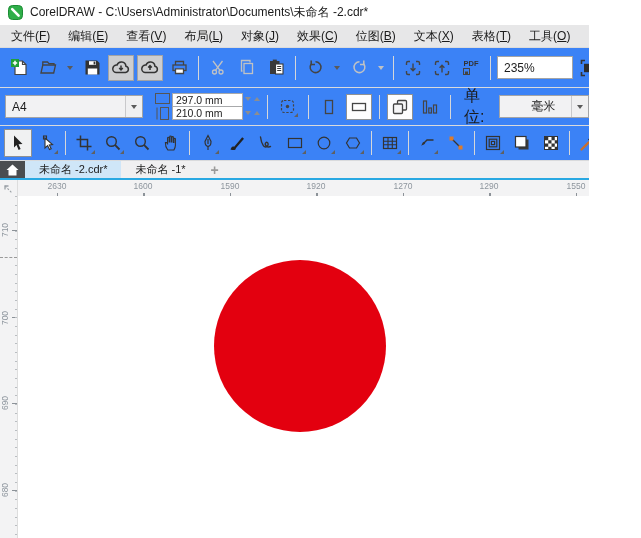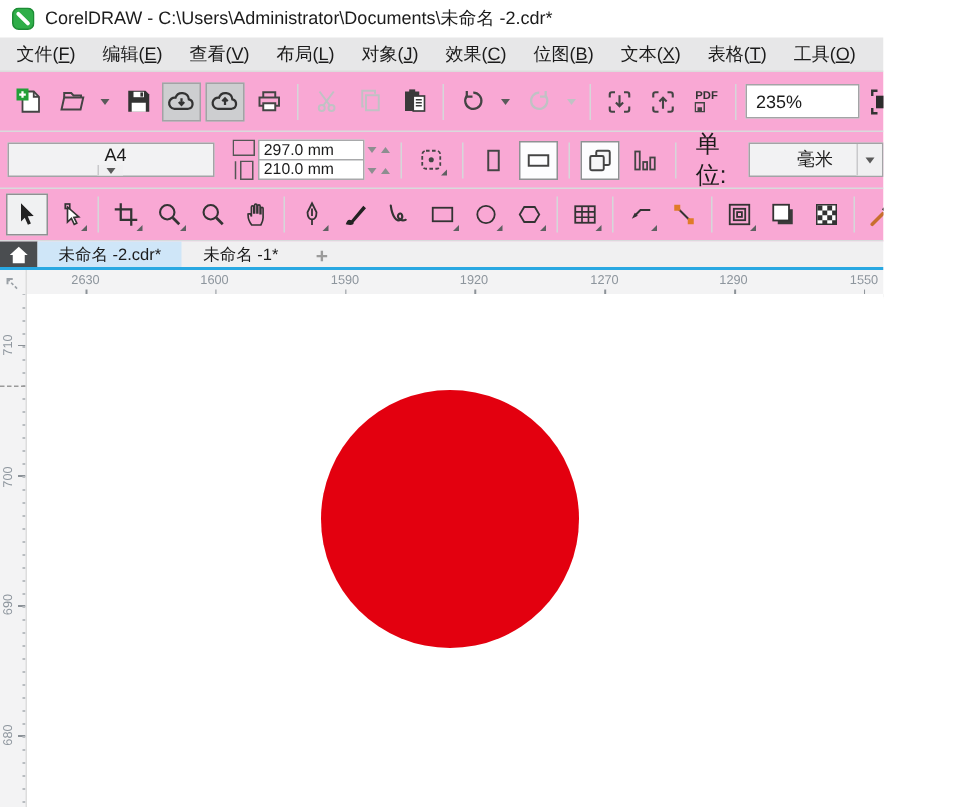--- a/index.html
+++ b/index.html
@@ -9,43 +9,43 @@
   
   .titlebar{height:25px;display:flex;align-items:center;gap:7px;padding-left:8px;background:#fff;}
   .titlebar .title{font-size:12px;color:#1b1b1b;white-space:nowrap;}
 
   
   .menubar{height:22px;background:#e7e7e8;border-bottom:1px solid #dcdcdc;display:flex;align-items:center;padding-left:2px;}
   .menu-item{padding:0 9px;line-height:22px;font-size:12px;color:#1b1b1b;white-space:nowrap;cursor:default;}
   .menu-item .key{text-decoration:underline;}
 
   
-  .tb{display:flex;align-items:center;background:#f9a8d4;border-bottom:1px solid #d9dadc;box-sizing:border-box;}
+  .tb{display:flex;align-items:center;background:#3b82f6;border-bottom:1px solid #d9dadc;box-sizing:border-box;}
   .row1{height:40px;padding-left:6px;gap:3px;}
   .row2{height:38px;padding-left:5px;gap:4px;}
   .row3{height:35px;padding-left:4px;gap:1px;}
   .tbtn{flex:0 0 auto;width:26px;height:26px;display:flex;align-items:center;justify-content:center;position:relative;border:1px solid transparent;box-sizing:border-box;}
   .tbtn.pressed{background:#cdced0;border-color:#a2a3a5;}
   .sep{flex:0 0 auto;width:1px;height:24px;background:#d6d7d9;margin:0 3px;}
   .dd{flex:0 0 auto;width:12px;height:26px;display:flex;align-items:center;justify-content:center;}
   .dd i{width:0;height:0;border-left:3.5px solid transparent;border-right:3.5px solid transparent;border-top:4px solid #5a5a5a;}
   .dd.dis i{border-top-color:#c0c2c4;}
   svg{display:block;}
 
   
   .combo{display:flex;align-items:center;border:1px solid #a3a4a6;background:#fff;height:23px;box-sizing:border-box;}
   .combo .val{flex:1;padding-left:6px;font-size:12px;color:#1b1b1b;border:none;background:transparent;height:100%;box-sizing:border-box;font-family:"Liberation Sans",sans-serif;}
   .combo .arrow{width:16px;height:100%;background:#f0f0f1;border-left:1px solid #c9c9cb;display:flex;align-items:center;justify-content:center;}
   .combo .arrow i{width:0;height:0;border-left:3.5px solid transparent;border-right:3.5px solid transparent;border-top:4px solid #5a5a5a;}
   .zoom-combo{width:76px;}
-  .pagesize-combo{width:160px;background:#f2f2f3;flex-direction:column;}
+  .pagesize-combo{width:160px;background:#f2f2f3;}
   .units-combo{width:104px;background:#f2f2f3;}
 
   
-  .dimgroup{display:flex;align-items:center;gap:2px;margin-left:8px;}
+  .dimgroup{display:flex;gap:2px;margin-left:8px;}
   .dimicons{display:flex;flex-direction:column;gap:3px;align-items:center;}
   .dimfields{display:flex;flex-direction:column;}
   .dimfields input{width:66px;height:12px;border:1px solid #a8a9ab;font-size:10.5px;padding:0 0 0 3px;background:#fff;color:#1b1b1b;font-family:"Liberation Sans",sans-serif;}
   .dimfields input+input{margin-top:-1px;}
   .spincol{display:flex;flex-direction:column;gap:3px;}
   .spin{display:flex;gap:3px;align-items:center;height:11px;}
   .spin .dn{width:0;height:0;border-left:3px solid transparent;border-right:3px solid transparent;border-top:4px solid #8d8e90;}
   .spin .up{width:0;height:0;border-left:3px solid transparent;border-right:3px solid transparent;border-bottom:4px solid #8d8e90;}
 
   .opt-btn{flex:0 0 auto;width:26px;height:26px;display:flex;align-items:center;justify-content:center;border:1px solid transparent;box-sizing:border-box;position:relative;}

